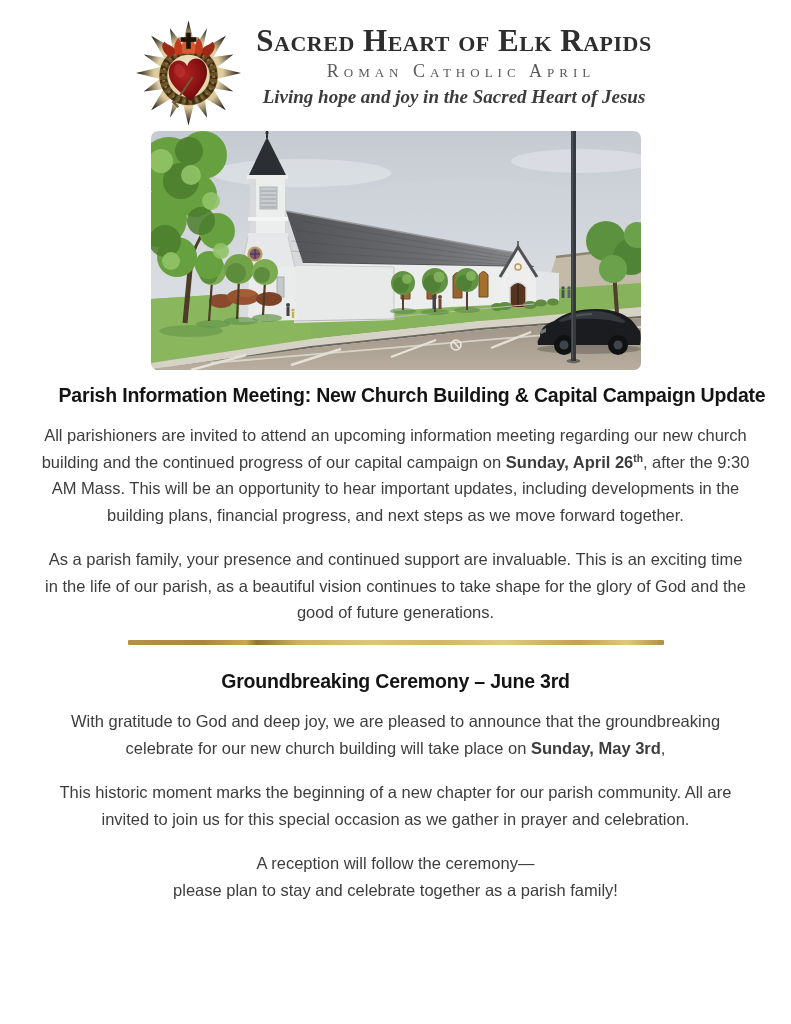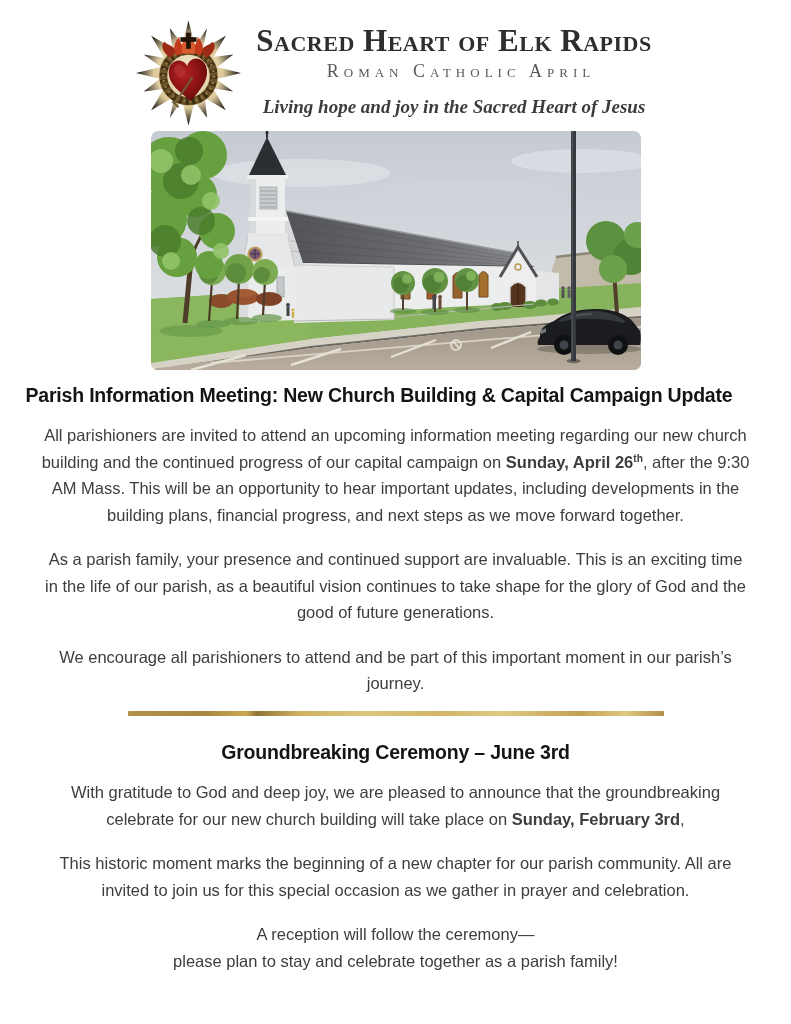--- a/index.html
+++ b/index.html
@@ -8,28 +8,28 @@
 
   
   .header{display:flex;align-items:flex-start;padding:15px 0 0 132px;}
   .logo{width:113px;height:114px;flex:0 0 auto;}
   .header-text{width:430px;margin-left:-6px;padding-top:10px;text-align:center;}
   .title{font-family:"Liberation Serif",serif;font-variant:small-caps;font-size:31px;
          font-weight:600;color:#2e2e2e;letter-spacing:.5px;white-space:nowrap;line-height:1.05;}
   .subtitle{font-family:"Liberation Serif",serif;font-variant:small-caps;font-size:18px;
             font-weight:500;color:#595959;letter-spacing:5px;white-space:nowrap;margin-top:3px;padding-left:14px;}
   .tagline{font-family:"Liberation Serif",serif;font-style:italic;font-weight:700;font-size:19px;
-           color:#3c3c3c;white-space:nowrap;margin-top:14px;}
+           color:#3c3c3c;white-space:nowrap;margin-top:4px;}
 
   
   .hero{width:490px;height:239px;margin:2px auto 0;border-radius:7px;overflow:hidden;position:relative;}
   .hero svg{display:block;}
 
   
-  .h1{font-size:19.5px;font-weight:700;color:#141414;text-align:left;letter-spacing:-.2px;
+  .h1{font-size:19.5px;font-weight:700;color:#141414;text-align:right;letter-spacing:-.2px;
       margin:13px 0 0;white-space:nowrap;line-height:1.25;}
   .h2{font-size:19.5px;font-weight:700;color:#141414;text-align:center;letter-spacing:-.2px;
       margin:24px 0 0;white-space:nowrap;line-height:1.25;}
   .content{width:740px;margin:0 auto;}
   .para{font-size:16.5px;line-height:26.5px;color:#3d3d3d;text-align:center;margin:18px 16px 0;}
   .para.first{margin-top:15px;}
   .para sup{font-size:.62em;vertical-align:super;line-height:0;}
   .b{font-weight:700;}
 
   
@@ -298,25 +298,24 @@
       <rect x="420" y="0" width="5" height="230" fill="#36393d"></rect>
       <path d="M421.3,0 L421.3,230" stroke="#565a5f" stroke-width="1"></path>
       <ellipse cx="422.5" cy="230" rx="7" ry="2.2" fill="#2e3134" opacity=".55"></ellipse>
     </svg>
   </figure>
 
   <section class="content">
     <h1 class="h1">Parish Information Meeting: New Church Building &amp; Capital Campaign Update</h1>
     <p class="para first"><span>All parishioners are invited to attend an upcoming information meeting regarding our new church building and the continued progress of our capital campaign on </span><span class="b">Sunday, April 26</span><sup class="b">th</sup><span>, after the 9:30 AM Mass. This will be an opportunity to hear important updates, including developments in the building plans, financial progress, and next steps as we move forward together.</span></p>
     <p class="para"><span>As a parish family, your presence and continued support are invaluable. This is an exciting time in the life of our parish, as a beautiful vision continues to take shape for the glory of God and the good of future generations.</span></p>
-    <p class="para"><span>We encourage all parishioners to attend and be part of this important moment in our parish’s journey.</span></p>
   </section>
 
   <div class="divider"></div>
 
   <section class="content">
     <h2 class="h2">Groundbreaking Ceremony – June 3rd</h2>
-    <p class="para first"><span>With gratitude to God and deep joy, we are pleased to announce that the groundbreaking celebrate for our new church building will take place on </span><span class="b">Sunday, February 3rd</span><span>,</span><br></p>
+    <p class="para first"><span>With gratitude to God and deep joy, we are pleased to announce that the groundbreaking celebrate for our new church building will take place on </span><span class="b">Sunday, May 3rd</span><span>,</span><br></p>
     <p class="para"><span>This historic moment marks the beginning of a new chapter for our parish community. All are invited to join us for this special occasion as we gather in prayer and celebration.</span></p>
     <p class="para"><span>A reception will follow the ceremony—</span><br><span>please plan to stay and celebrate together as a parish family!</span></p>
   </section>
 
 </div>
 
 </body></html>

